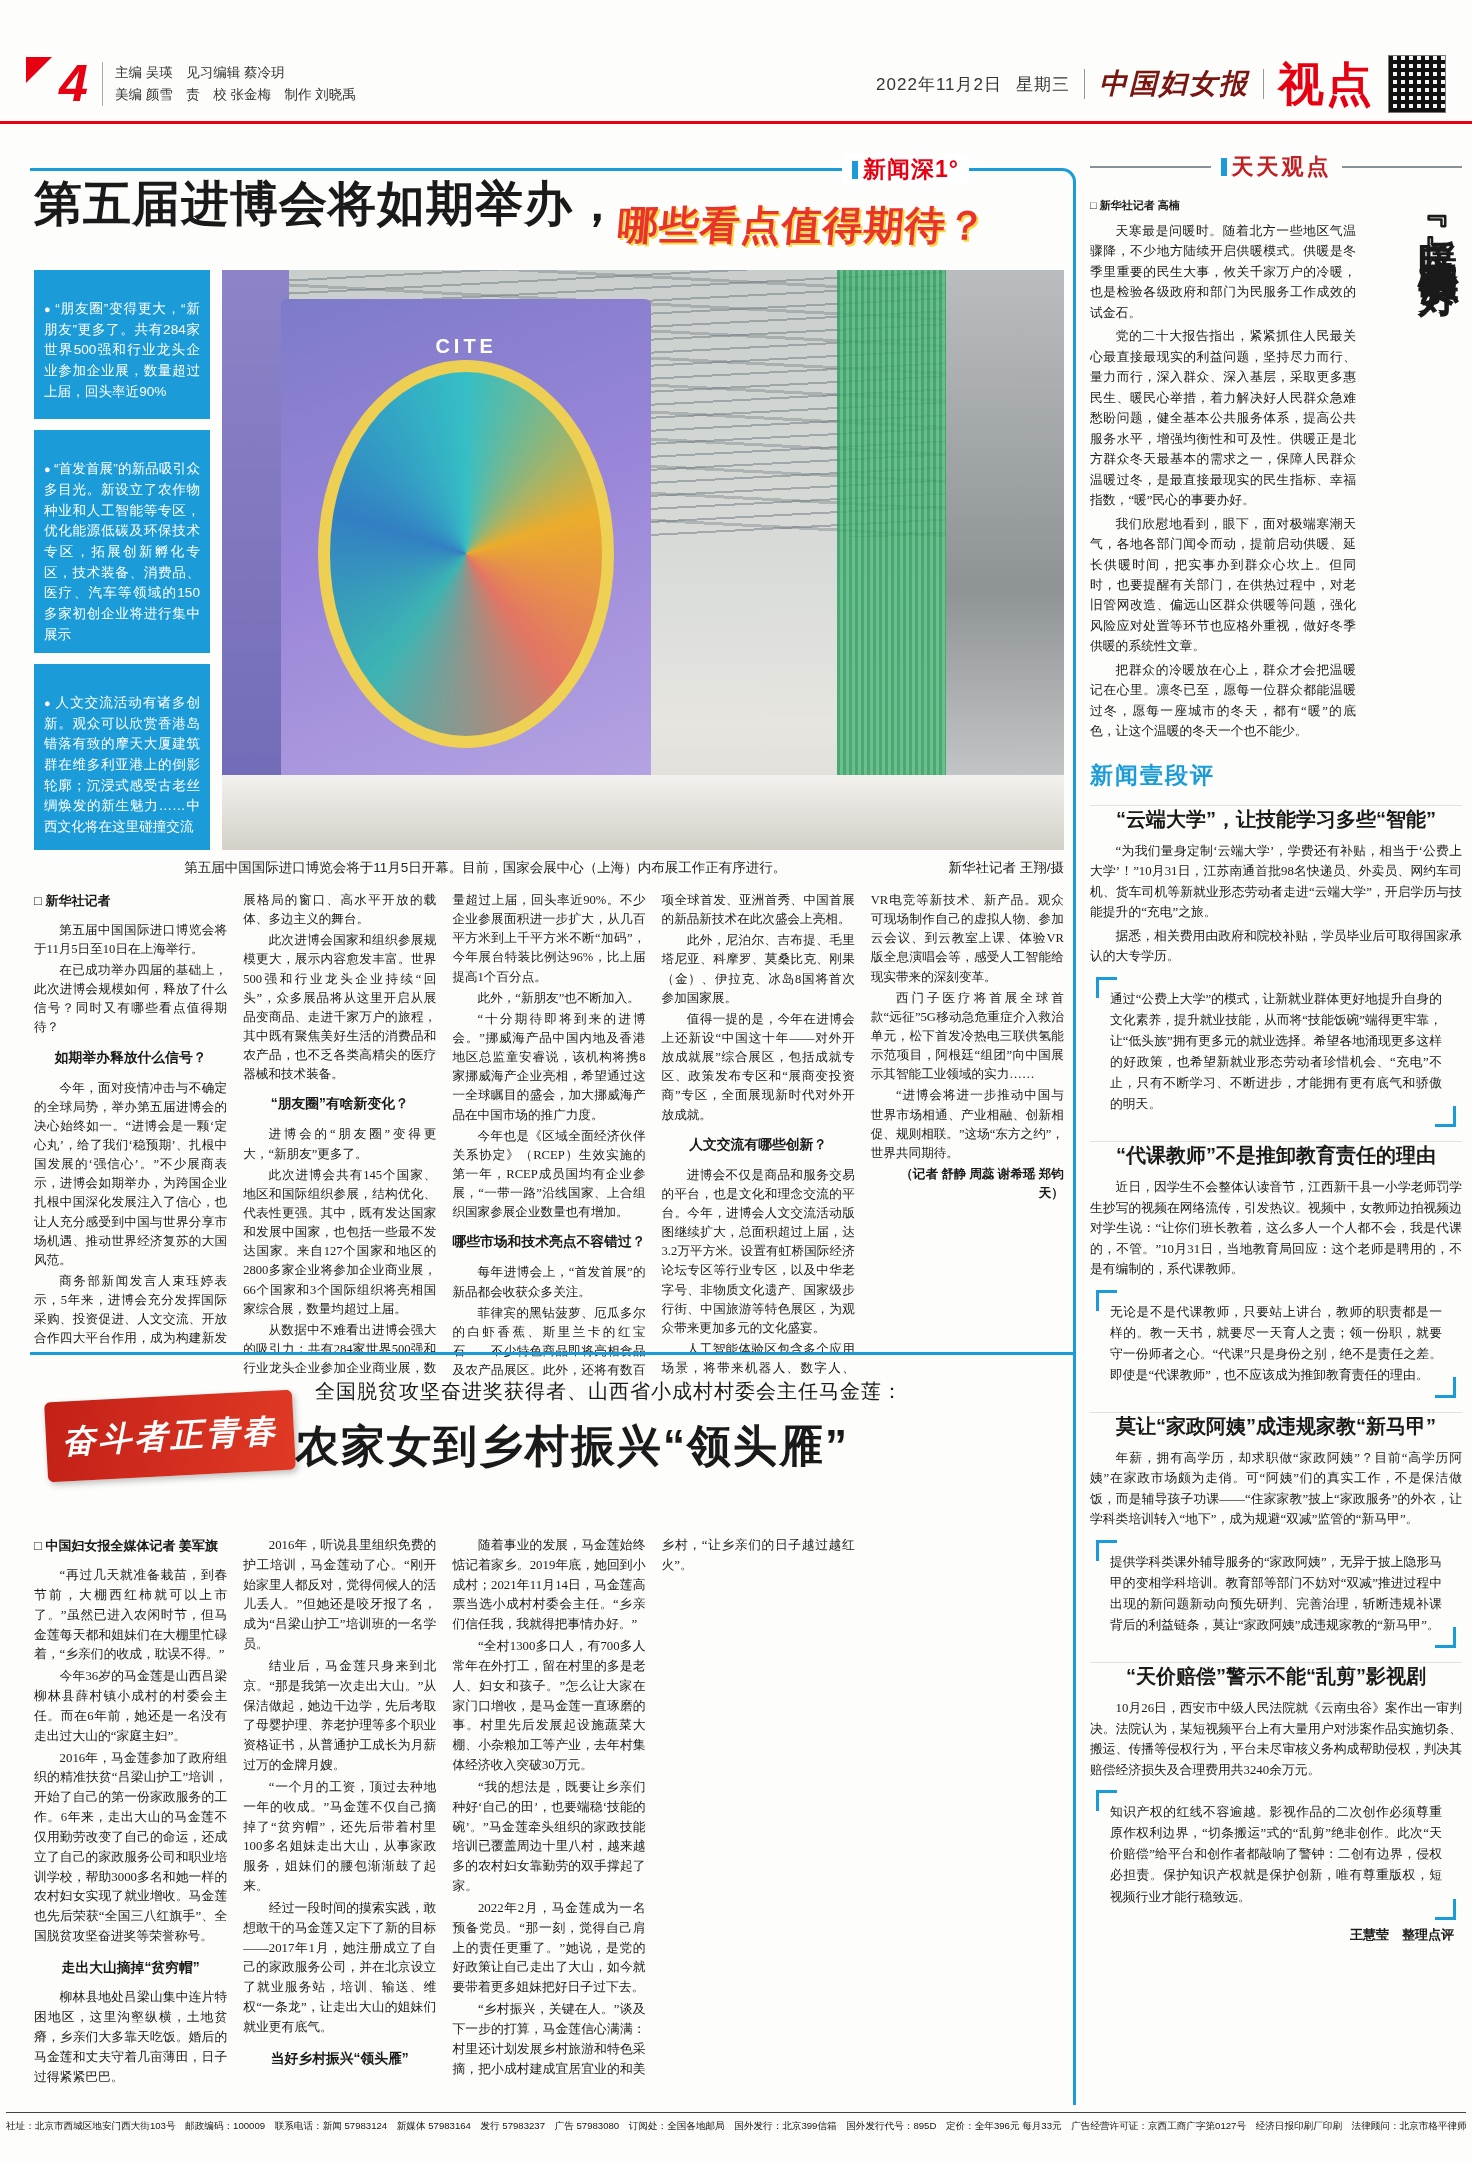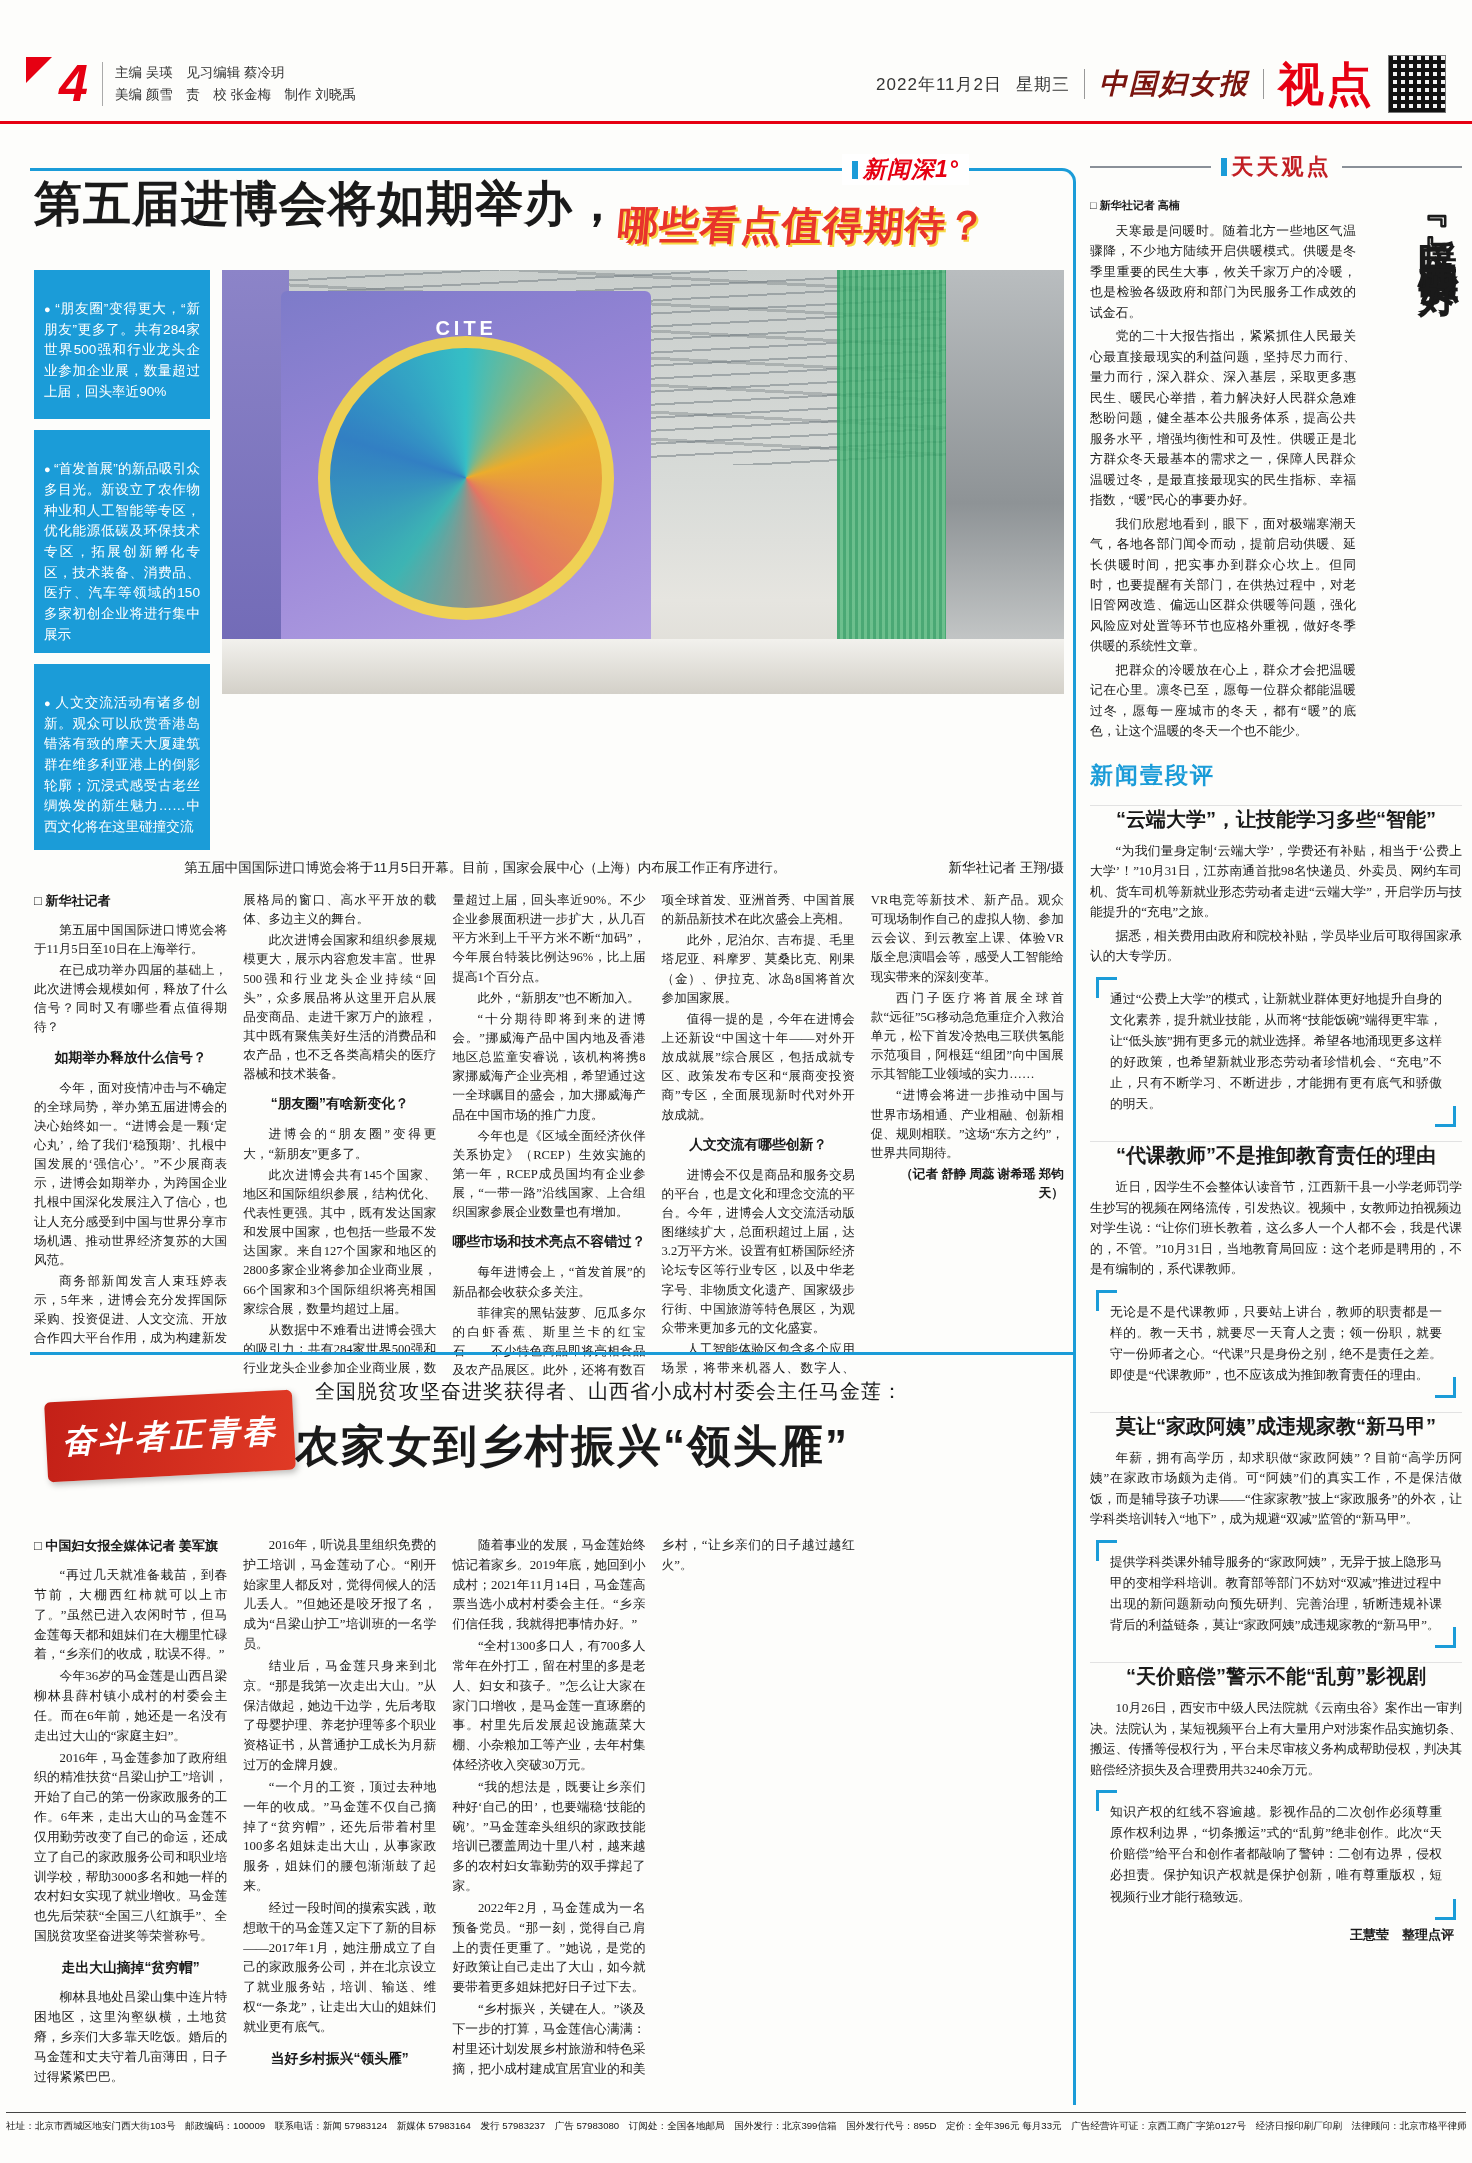--- a/index.html
+++ b/index.html
@@ -30,37 +30,37 @@
         background-image:
           repeating-linear-gradient(0deg,#111 0 4px,transparent 4px 8px),
           repeating-linear-gradient(90deg,#111 0 4px,#f2f2f2 4px 8px); }
   .hdr-rule { position:absolute; top:121px; left:0; right:0; height:3px; background:#e60012; }
 
   
   #left-frame { position:absolute; left:30px; top:168px; width:1046px; height:1937px;
                 border-top:3px solid #1b9cd8; border-right:3px solid #1b9cd8;
                 border-top-right-radius:14px; pointer-events:none; }
   .lead-badge { position:absolute; top:-17px; left:812px; background:#fff; padding:0 10px;
-                color:#e60012; font-weight:900; font-size:23px; letter-spacing:1px; pointer-events:auto;font-style:italic; }
+                color:#e60012; font-weight:900; font-size:23px; letter-spacing:1px; pointer-events:auto; }
   .deco-mark { display:inline-block; width:6px; height:18px; background:#1b9cd8;
                margin-right:5px; vertical-align:-2px; }
 
   
   #lead { position:absolute; left:34px; top:178px; width:1030px; }
   .hl-row { display:flex; align-items:flex-start; height:78px; }
   .hl-black { font-size:48px; font-weight:900; letter-spacing:1px; line-height:1.1; }
   .hl-red { font-size:40px; font-weight:900; color:#e8342b; margin-left:-4px;
             transform:translateY(20px) skewX(-5deg);
             text-shadow:2px 2px 0 #f7d845; letter-spacing:1px; }
   .lead-cols { display:flex; gap:12px; margin-top:14px; }
   .bullets { width:176px; height:580px; display:flex; flex-direction:column; gap:11px; }
   .bullet { flex:1 1 auto; background:#1b9cd8; color:#fff; padding:29px 10px;
             font-size:13.6px; line-height:1.52; text-align:justify; overflow:hidden; font-weight:500; }
   .bullet::before { content:"●  "; font-size:11px; }
-  .photo { flex:1; height:424px; position:relative; overflow:hidden;
+  .photo { flex:1; height:580px; position:relative; overflow:hidden;
            background:linear-gradient(#c9cecc 0%, #d8dbd8 50%, #e6e5e0 78%, #dcd9d2 100%); }
   .photo .pipes { position:absolute; left:0; right:0; top:0; height:46%;
            background:
              repeating-linear-gradient(177deg, rgba(110,120,126,.5) 0 2px, transparent 2px 13px),
              repeating-linear-gradient(183deg, rgba(85,95,100,.3) 0 3px, transparent 3px 27px); }
   .photo .wallL { position:absolute; left:0; top:0; width:8%; height:100%;
            background:linear-gradient(#8c84c8,#6f68b5); }
   .photo .mural { position:absolute; left:7%; top:5%; width:44%; height:88%;
            background:linear-gradient(160deg,#7d7bc9,#9a86d8 45%,#b7a6e3); border-radius:6px; }
   .photo .ring { position:absolute; left:10%; top:12%; width:80%; height:76%;

